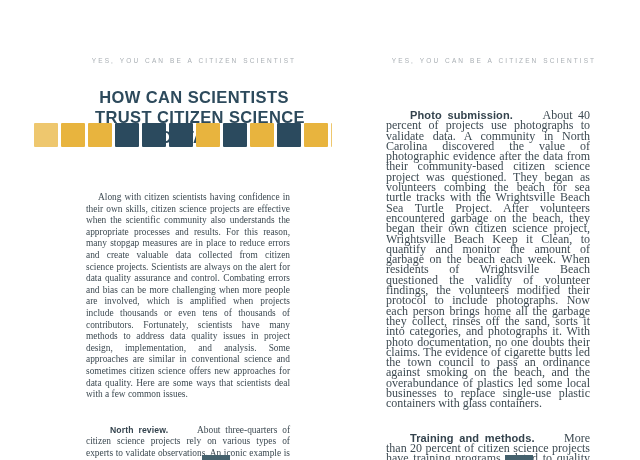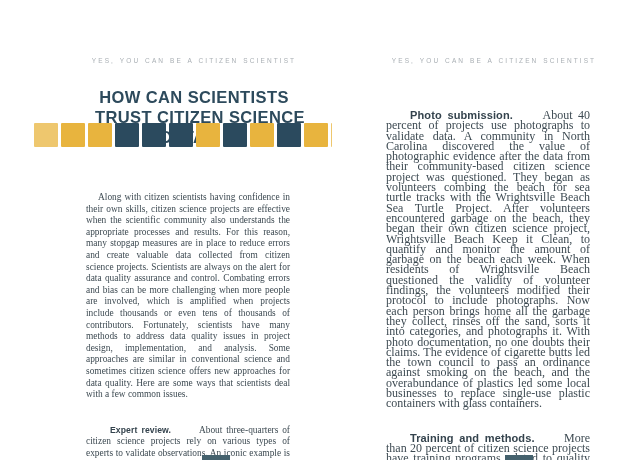--- a/index.html
+++ b/index.html
@@ -92,21 +92,21 @@
         <i class="o-dot-s"></i>
         <i class="o-dash"></i>
         <i class="o-dash-s"></i>
     </div>
 
     <div class="body-block">
       <p class="no-indent">
         <span>Along with citizen scientists having confidence in their own skills, citizen science projects are effective when the scientific community also understands the appropriate processes and results. For this reason, many stopgap measures are in place to reduce errors and create valuable data collected from citizen science projects. Scientists are always on the alert for data quality assurance and control. Combating errors and bias can be more challenging when more people are involved, which is amplified when projects include thousands or even tens of thousands of contributors. Fortunately, scientists have many methods to address data quality issues in project design, implementation, and analysis. Some approaches are similar in conventional science and sometimes citizen science offers new approaches for data quality. Here are some ways that scientists deal with a few common issues.</span>
       </p>
       <p>
-        <span class="lead">Expert review.</span>
+        <span class="lead">North review.</span>
         <span>About three-quarters of citizen science projects rely on various types of experts to validate observations. An iconic example is eBird–a project that allows you to collect, archive, and share your bird checklists–which has more than 500 volunteer expert reviewers who have reputations as excellent birders. Every year about 100 million observations are added to the open and accessible database. Every species reported to eBird is automatically cross-checked through a filtering system based on the number of birds observed, location, and date of observation. If anything exceeds what is typical for a given species at a given location on a given date, then the computer flags the observation for expert review. Reviewers then decide whether to follow up with the volunteer to request more evidence.</span>
       </p>
     </div>
 
     <div class="page-tab">
       <span>26</span>
     </div>
   </div>
 </section>
 

